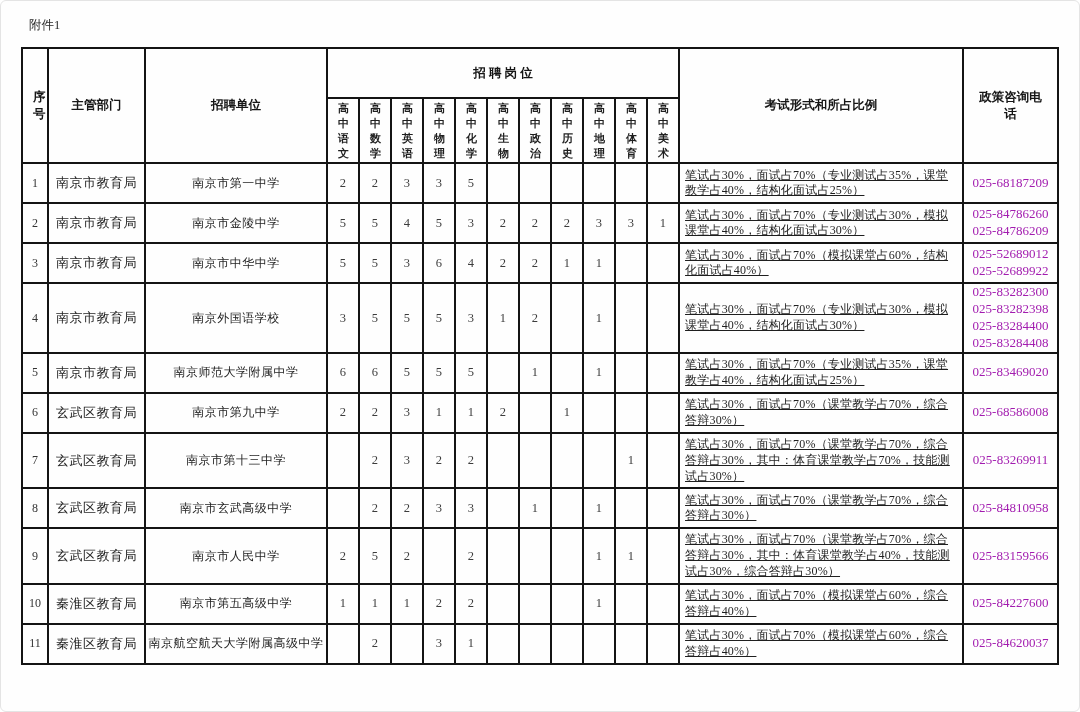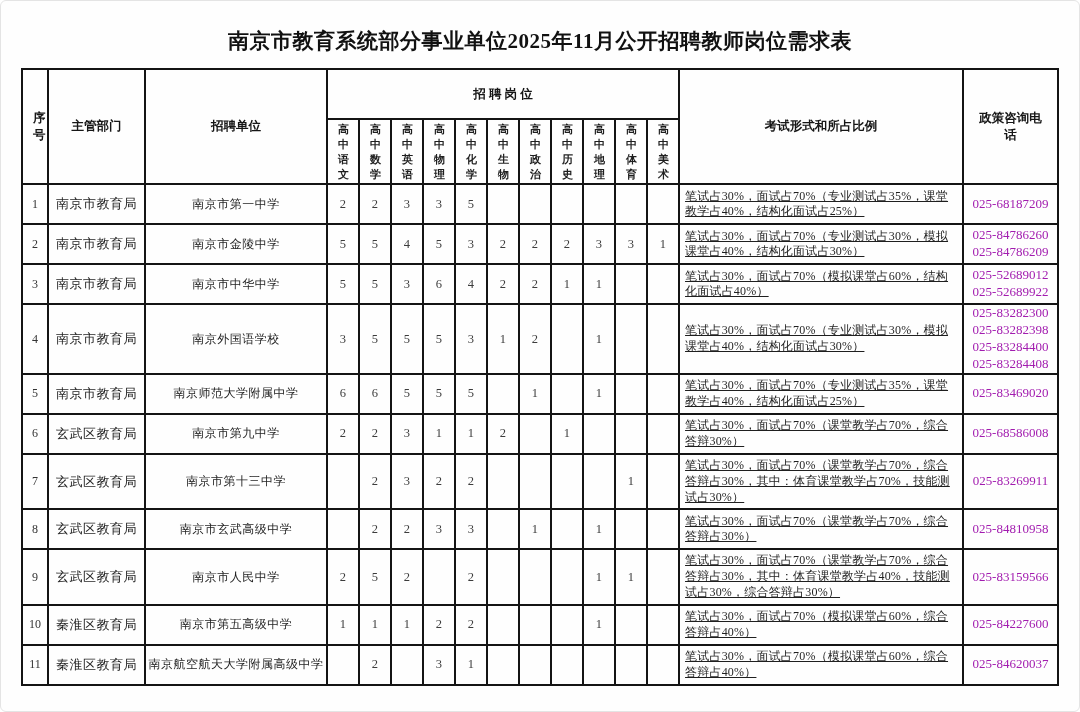--- a/index.html
+++ b/index.html
@@ -67,21 +67,21 @@
     letter-spacing:.2px;
     text-decoration:underline;
   }
   td.c-phone { font-size:13px; text-align:center; line-height:1.3; color:#a21caf; }
   tbody tr { height:40px; }
 </style>
 </head>
 <body>
 
 <div class="page">
-  <div class="doc-title">南京市教育系统部分事业单位2025年11月公开招聘教师岗位需求表</div>
+  <div class="attachment">附件1</div>
 
   <table>
     <colgroup>
       <col style="width:26px">
       <col style="width:97px">
       <col style="width:182px">
       <col style="width:32px">
         <col style="width:32px">
         <col style="width:32px">
         <col style="width:32px">

